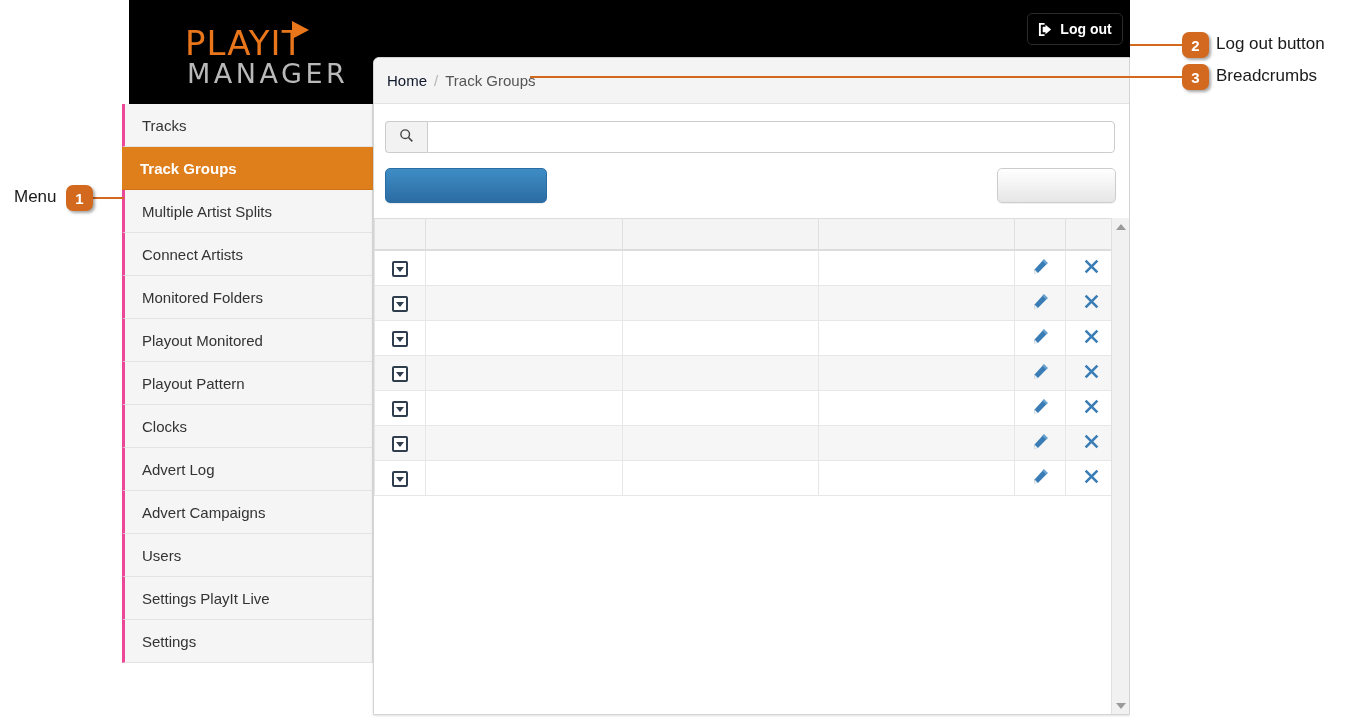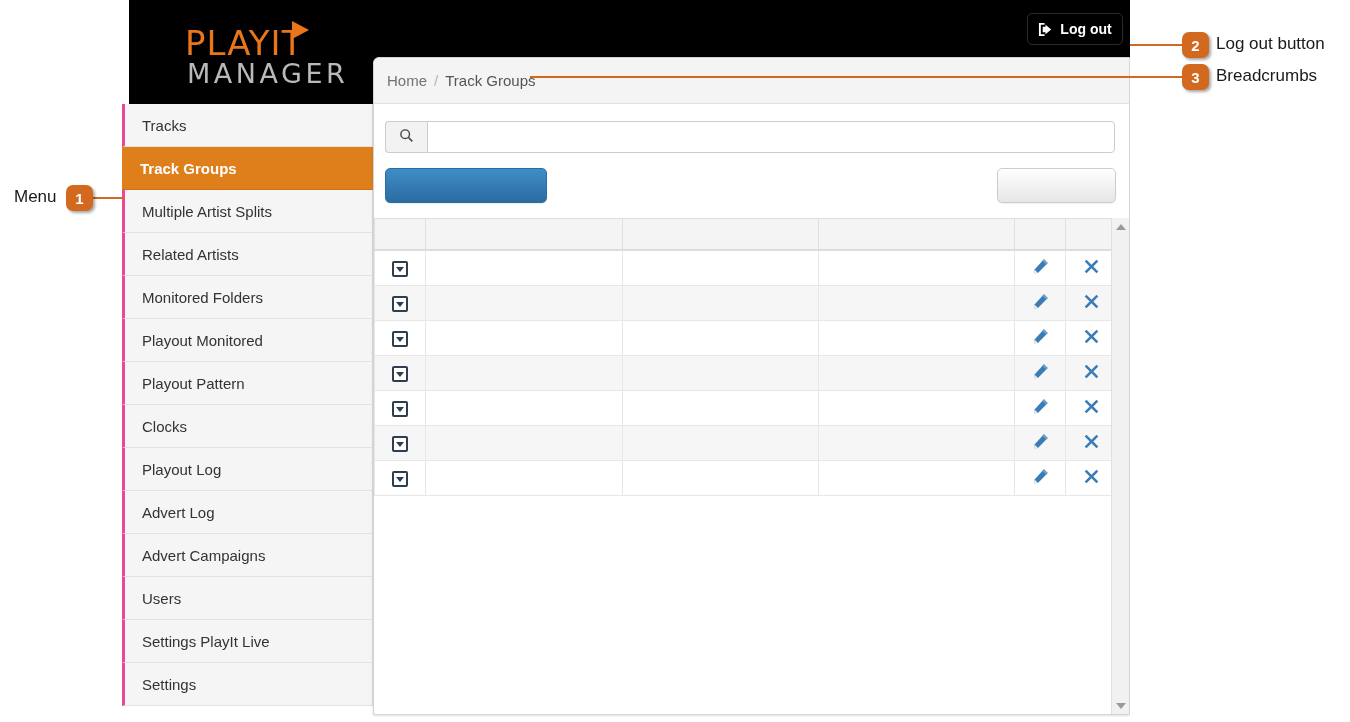--- a/index.html
+++ b/index.html
@@ -155,21 +155,21 @@
     height: 46px;
     background: #f4f4f4;
     border-bottom: 1px solid #e2e2e2;
     border-top-left-radius: 6px;
     display: flex;
     align-items: center;
     padding-left: 13px;
     box-sizing: border-box;
     font-size: 15px;
   }
-  #breadcrumb-home { color: #737373; cursor: pointer; }
+  #breadcrumb-home { color: #0f172a; cursor: pointer; }
   .crumb-sep { color: #b5b5b5; margin: 0 7px; }
   #breadcrumb-current { color: #555555; }
 
   
   #search-group {
     position: absolute;
     left: 11px;
     top: 63px;
     width: 730px;
     height: 32px;
@@ -412,26 +412,25 @@
         </svg>
       </span>
       <span>Log out</span>
     </div>
   </div>
 
   <div id="sidebar">
     <div class="menu-item"><span>Tracks</span></div>
     <div class="menu-item active"><span>Track Groups</span></div>
     <div class="menu-item"><span>Multiple Artist Splits</span></div>
-    <div class="menu-item"><span>Related Artists</span></div>
+    <div class="menu-item"><span>Connect Artists</span></div>
     <div class="menu-item"><span>Monitored Folders</span></div>
     <div class="menu-item"><span>Playout Monitored</span></div>
     <div class="menu-item"><span>Playout Pattern</span></div>
     <div class="menu-item"><span>Clocks</span></div>
-    <div class="menu-item"><span>Playout Log</span></div>
     <div class="menu-item"><span>Advert Log</span></div>
     <div class="menu-item"><span>Advert Campaigns</span></div>
     <div class="menu-item"><span>Users</span></div>
     <div class="menu-item"><span>Settings PlayIt Live</span></div>
     <div class="menu-item"><span>Settings</span></div>
   </div>
 
   <div id="content-panel">
 
     <div id="breadcrumb-bar">

